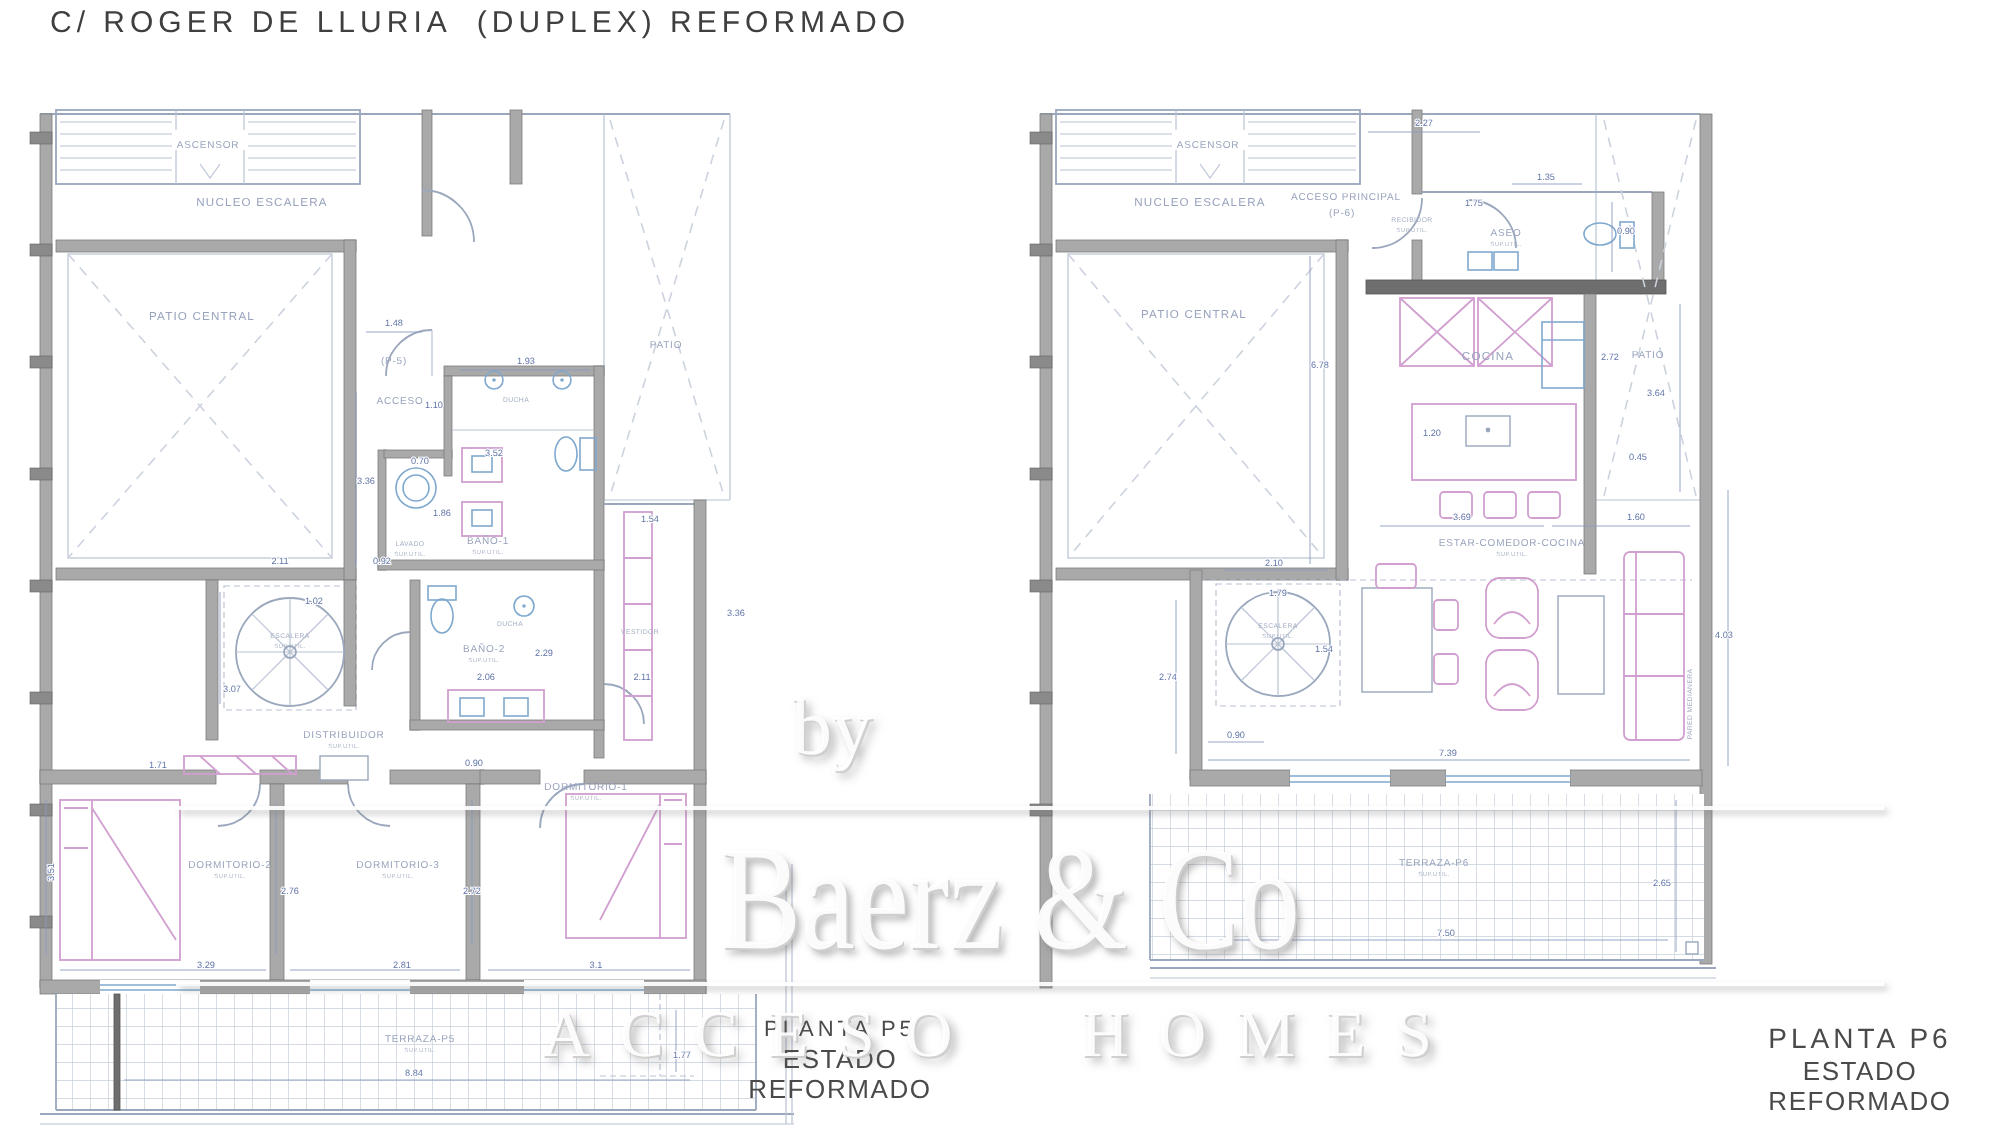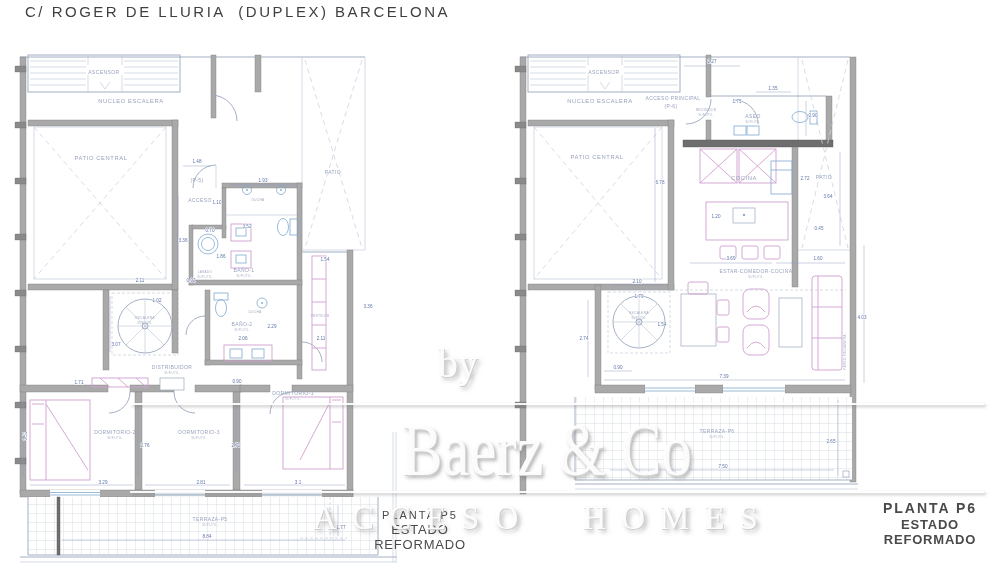--- a/index.html
+++ b/index.html
@@ -23,38 +23,38 @@
   .dx{stroke:#ccd3de;stroke-width:.8;fill:none;stroke-dasharray:5 4;}
   .db{stroke:#b9c2d4;stroke-width:.6;fill:none;stroke-dasharray:3 2;}
   .dl{stroke:#8b9ac0;stroke-width:.45;fill:none;}
   .pk{stroke:#d19fd0;stroke-width:.9;fill:none;}
   .bl{stroke:#7fa9cf;stroke-width:.8;fill:none;}
   .gf{stroke:#9aa7bd;stroke-width:.7;fill:#fff;}
   .win{fill:#fff;stroke:none;}
   .caption{position:absolute;z-index:2;text-align:center;color:#4a4a4a;}
   .caption .cap-name{font-size:11px;letter-spacing:2px;}
   .caption .cap-state{font-size:13px;letter-spacing:.8px;margin-top:1px;}
-  #wm{position:absolute;inset:0;z-index:3;pointer-events:none;margin-left:42px;}
+  #wm{position:absolute;inset:0;z-index:3;pointer-events:none;}
   .wm-text{position:absolute;font-family:"Liberation Serif",serif;
            color:rgba(255,255,255,.92);
            text-shadow:1px 1px 0 #cfcfcf,3px 3px 4px rgba(110,110,110,.5);}
   #wm-by{left:396px;top:340px;font-size:40px;}
   #wm-brand{left:505px;top:408px;font-size:74px;transform:translateX(-50%) scaleX(.82);
             white-space:nowrap;}
   #wm-tag{left:501px;top:500px;font-size:33px;letter-spacing:15px;word-spacing:26px;
           transform:translateX(-50%);white-space:nowrap;}
   .wm-rule{position:absolute;left:88px;width:854px;height:2.4px;
            background:rgba(255,255,255,.9);box-shadow:2px 2px 3px rgba(120,120,120,.45);}
 </style>
 </head>
 <body>
 
 <div id="stage">
 
-<div class="title">C/ ROGER DE LLURIA  (DUPLEX) BARCELONA</div>
+<div class="title">C/ ROGER DE LLURIA  (DUPLEX) REFORMADO</div>
 
 <svg width="1000" height="573" viewBox="0 0 1000 573">
   <defs>
     <pattern id="tile" width="9" height="9" patternUnits="userSpaceOnUse">
       <path d="M9 0H0V9" fill="none" stroke="#c8d0da" stroke-width="0.7"></path>
     </pattern>
   </defs>
 
   <g>
     <g>
@@ -407,21 +407,21 @@
       <text class="dim" x="723" y="468">7.50</text>
       <text class="dim" x="831" y="443">2.65</text>
     </g>
   </g>
 </svg>
 
 <div class="caption" style="left:360px;top:509px;width:120px;position:absolute;">
   <div class="cap-name">PLANTA P5</div>
   <div class="cap-state">ESTADO REFORMADO</div>
 </div>
-<div class="caption" style="left:870px;top:500px;width:120px;position:absolute;font-weight:bold;">
+<div class="caption" style="left:870px;top:511px;width:120px;position:absolute;">
   <div class="cap-name" style="font-size:14px">PLANTA P6</div>
   <div class="cap-state">ESTADO REFORMADO</div>
 </div>
 
 <div id="wm">
   <div class="wm-rule" style="top:403px"></div>
   <div class="wm-text" id="wm-by">by</div>
   <div class="wm-text" id="wm-brand">Baerz &amp; Co</div>
   <div class="wm-rule" style="top:491px"></div>
   <div class="wm-text" id="wm-tag">ACCESO HOMES</div>

